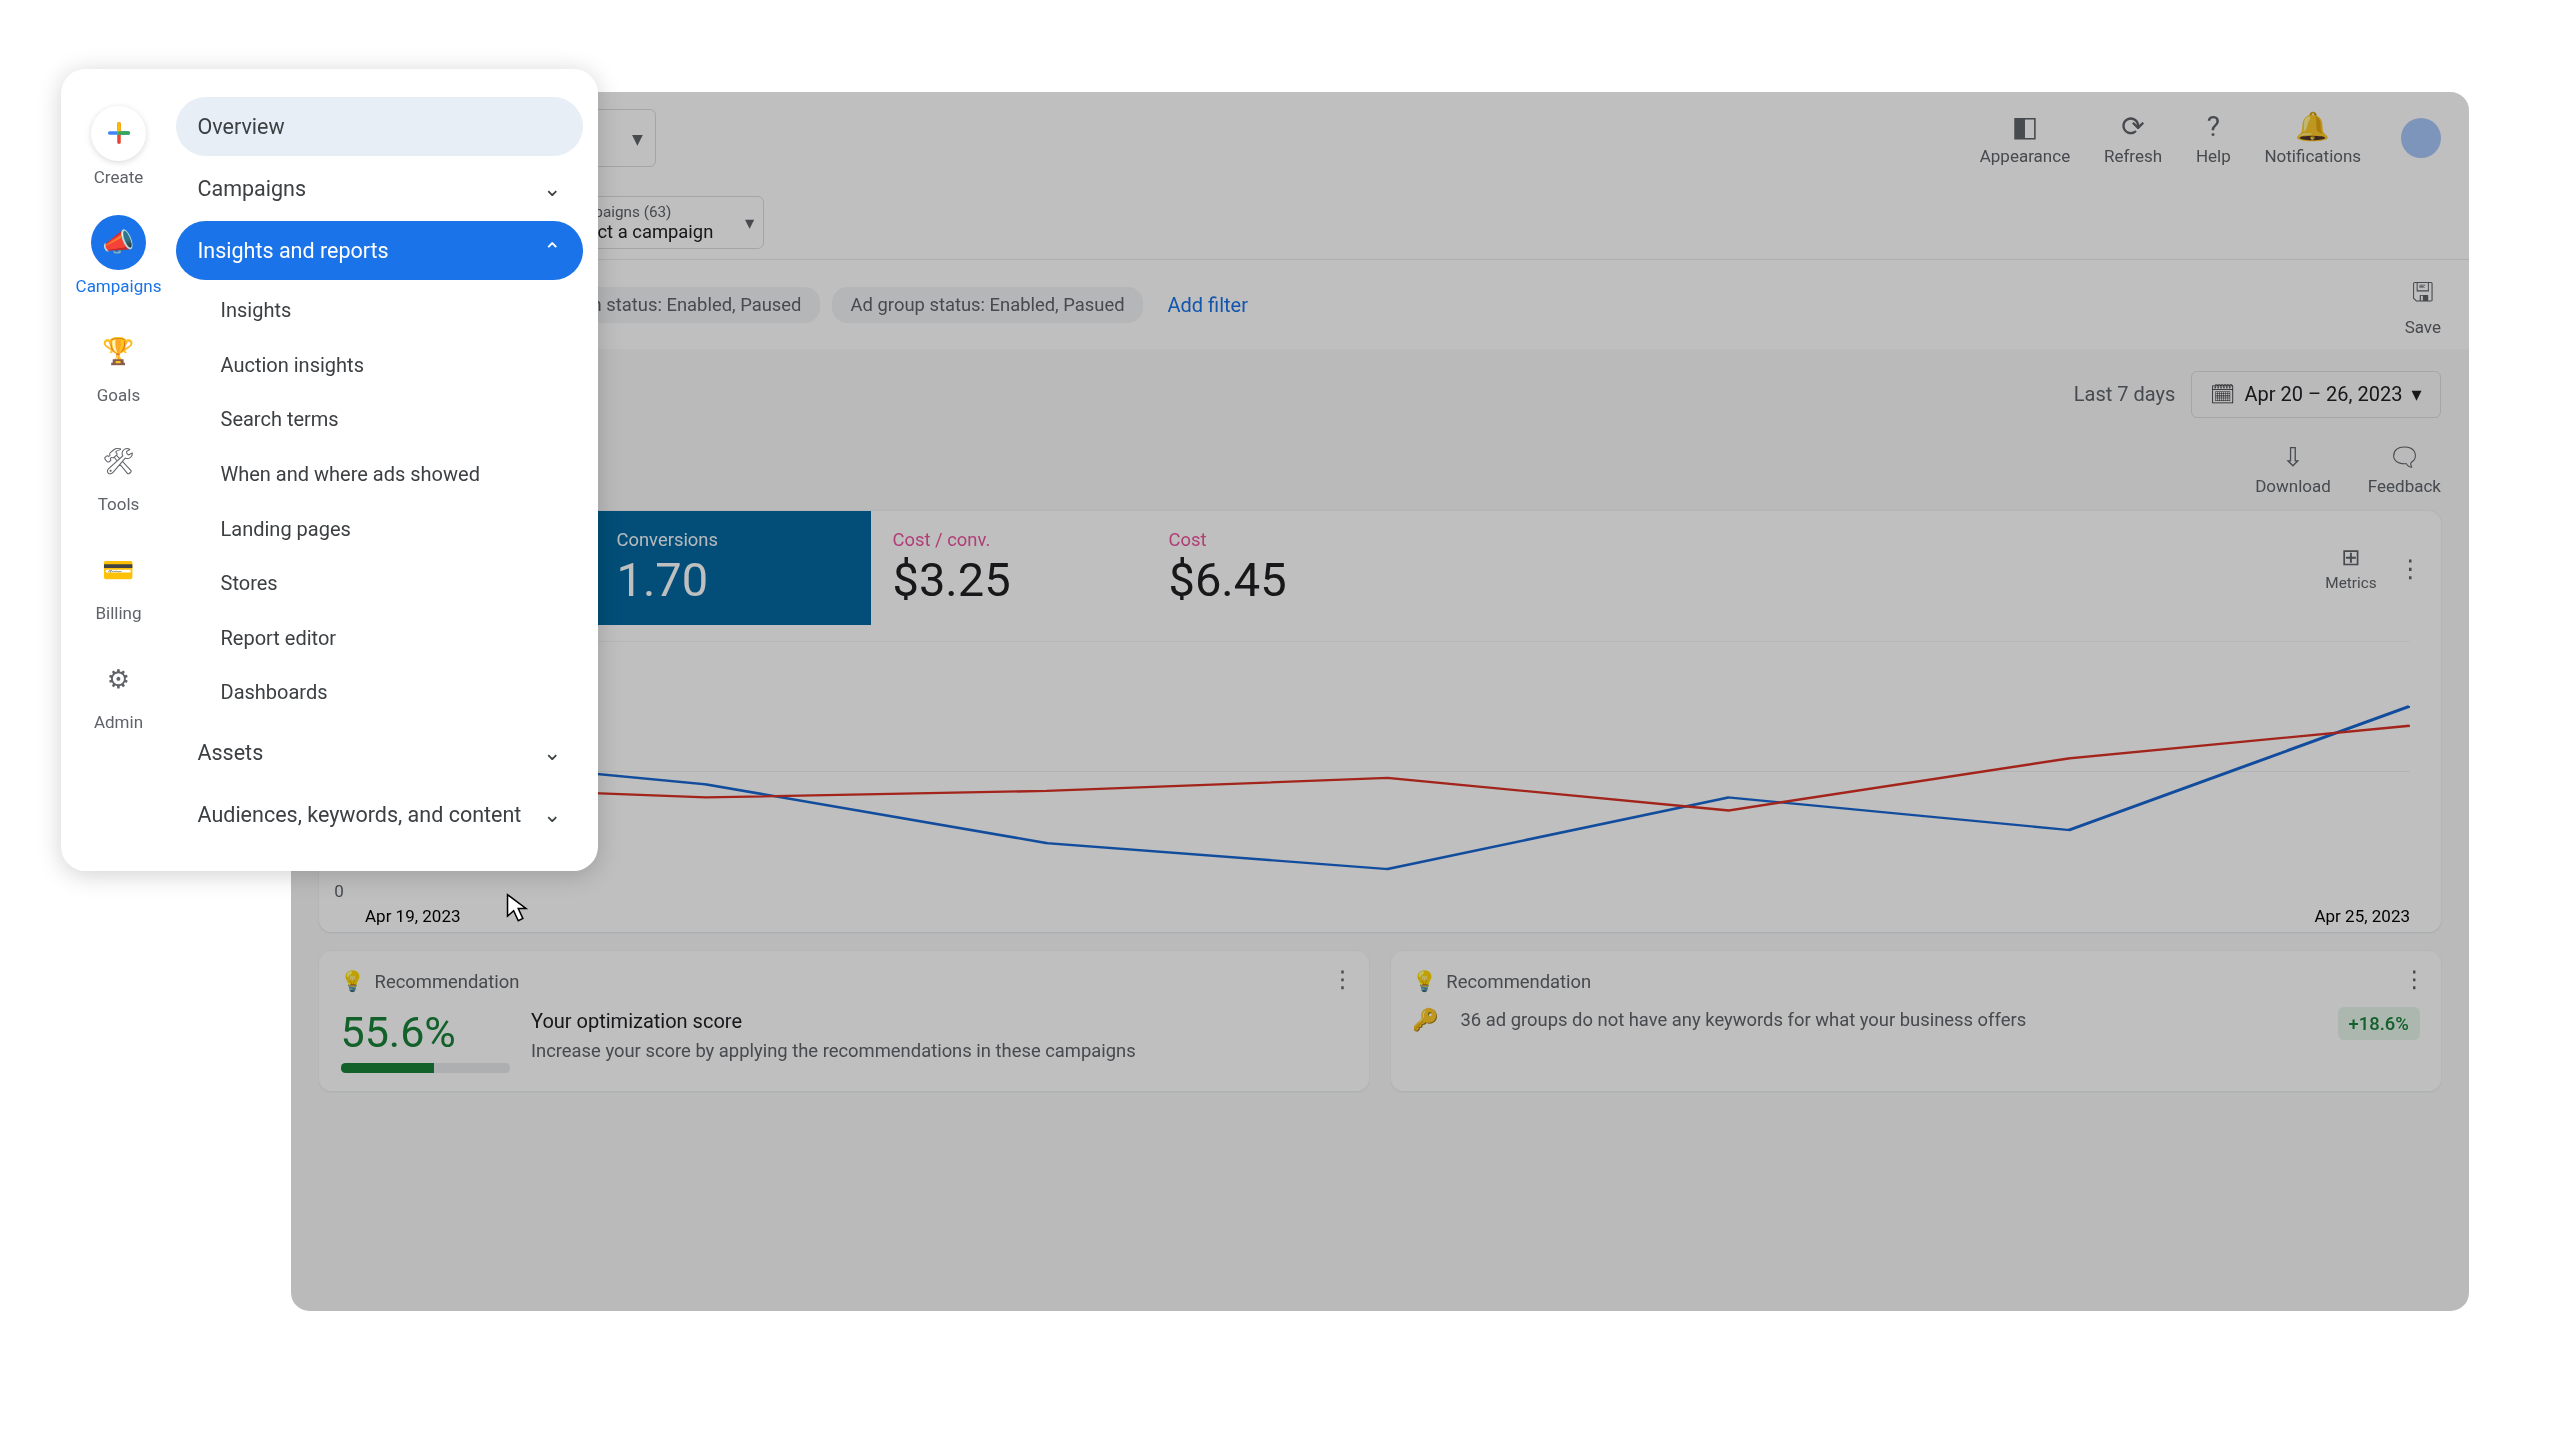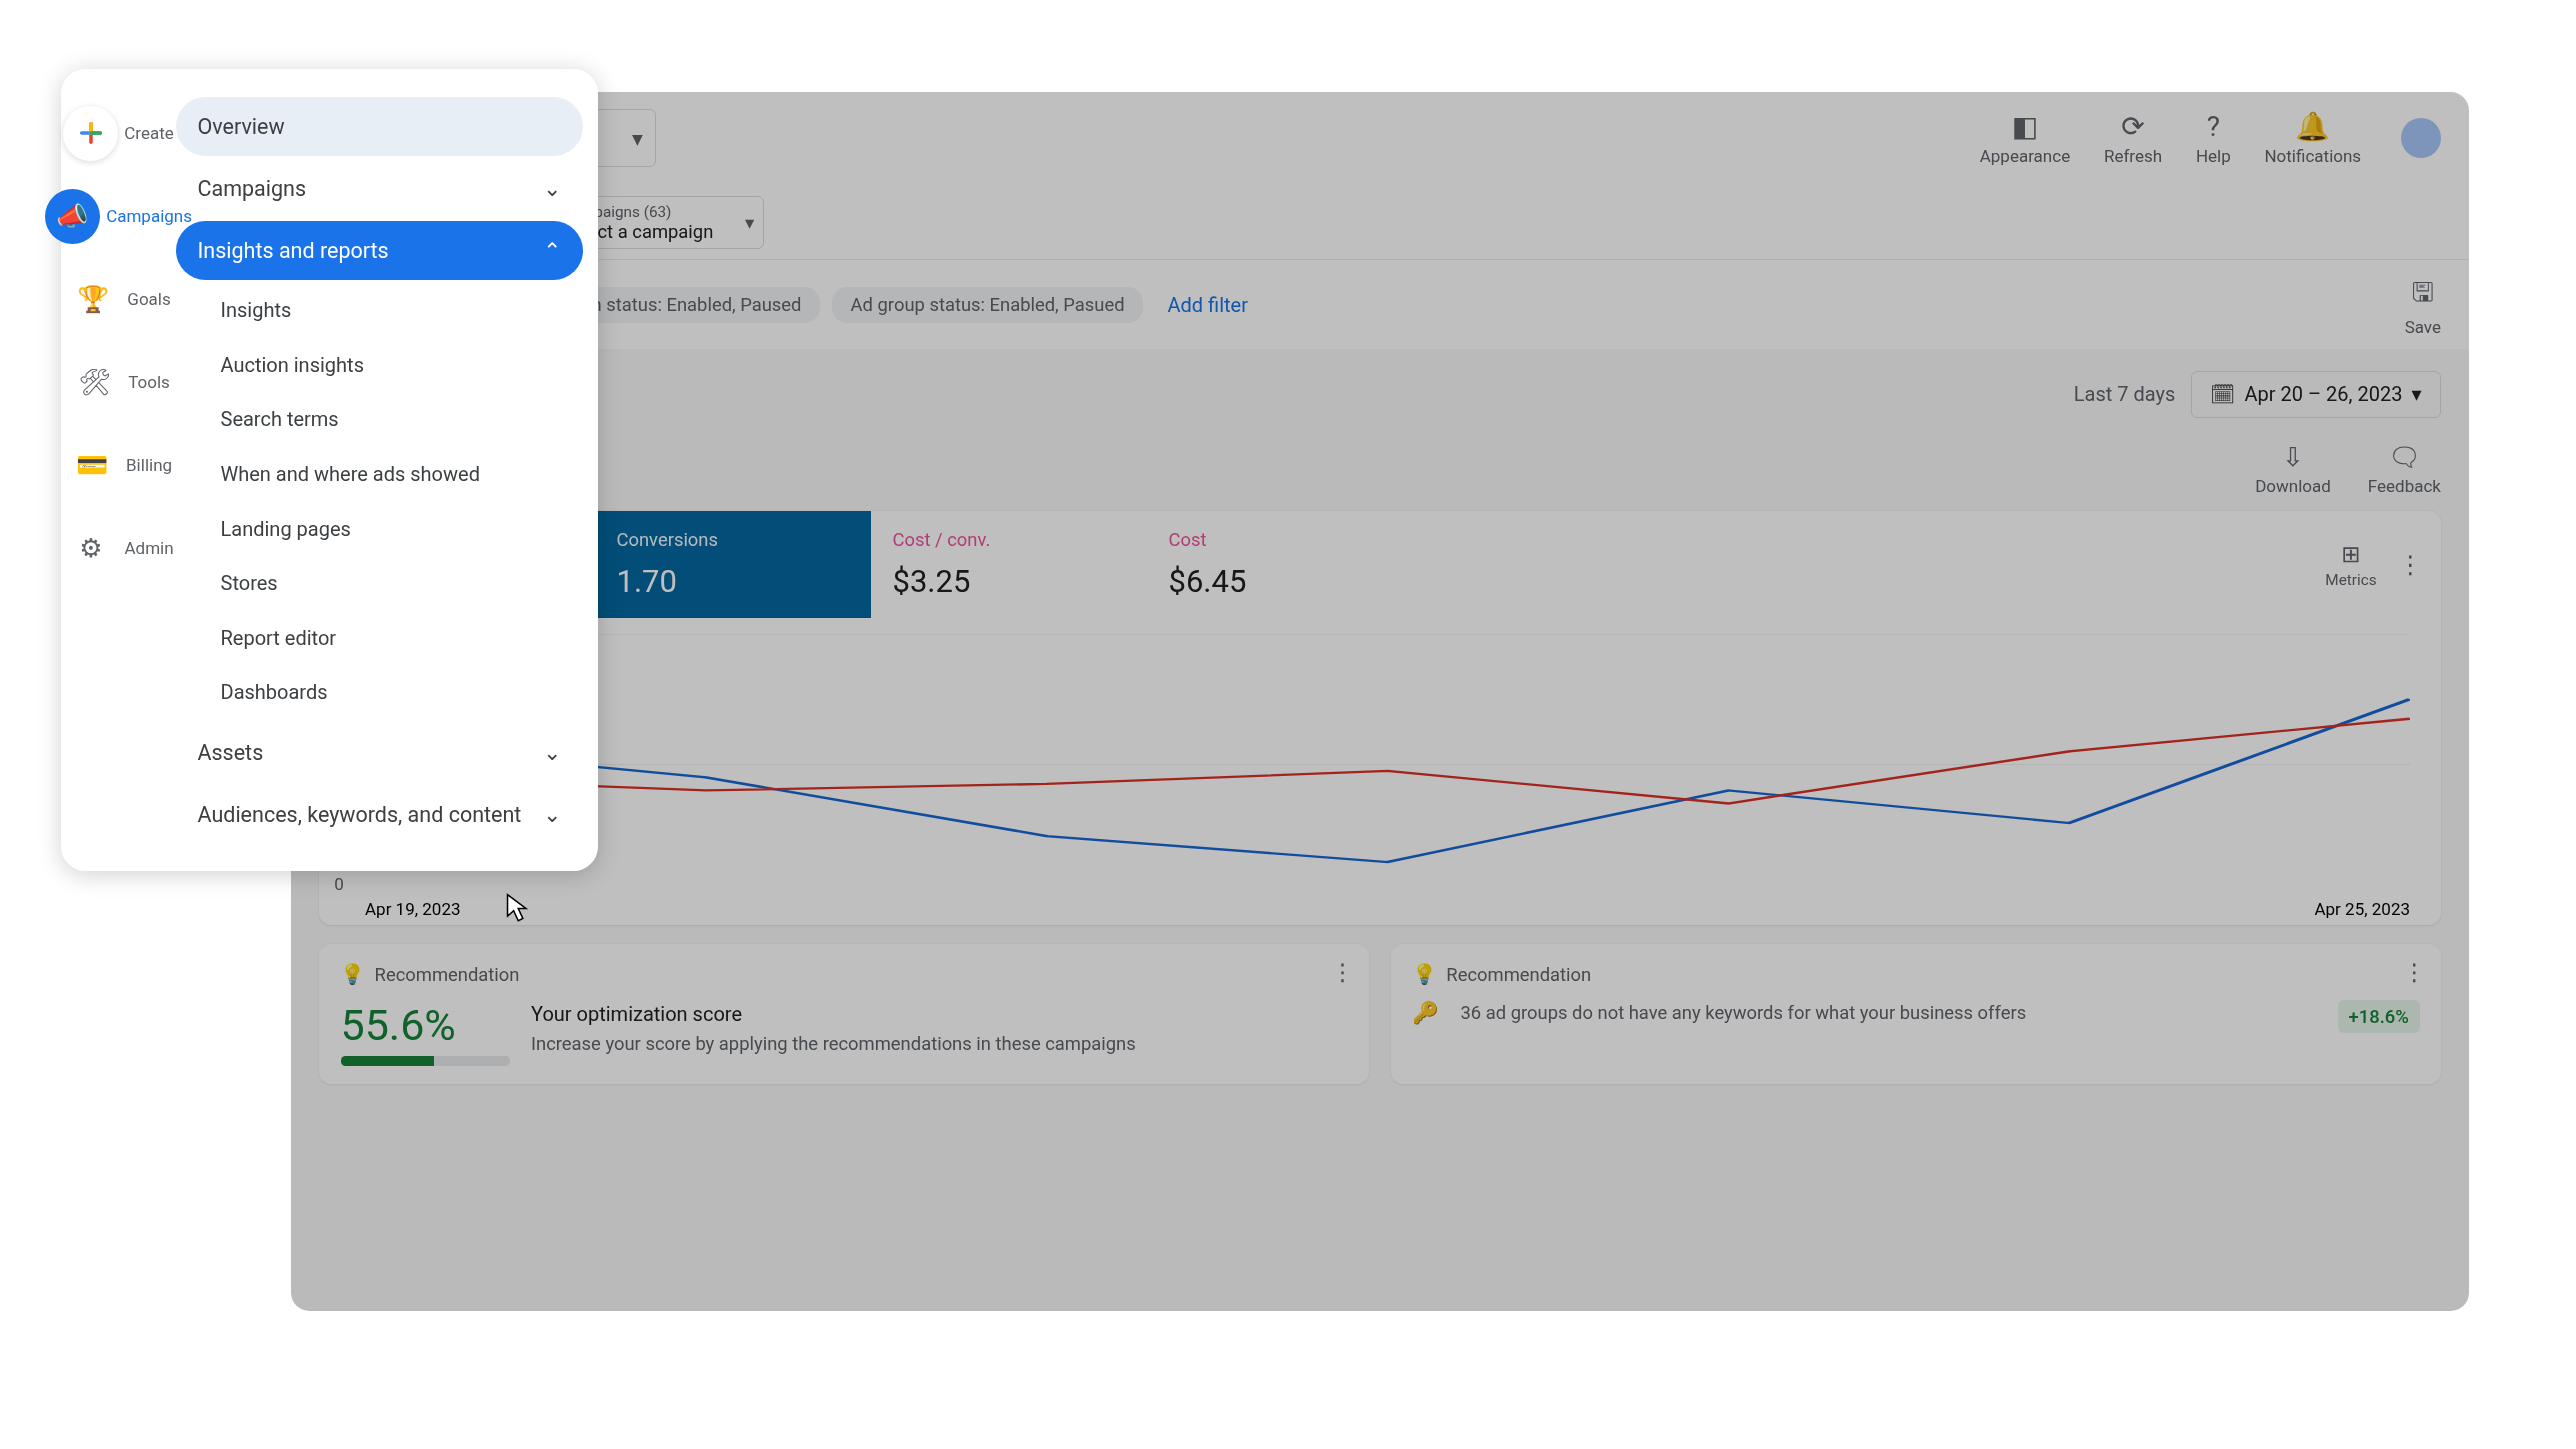--- a/index.html
+++ b/index.html
@@ -48,21 +48,21 @@
 .act-icons { display: flex; gap: 37px; }
 .act-ico { display: flex; flex-direction: column; align-items: center; color: #5f6368; font-size: 17px; gap: 4.6px; }
 .act-ico .ic { font-size: 26px; }
 
 .metric-card { background: #fff; border-radius: 12.3px; padding: 0; overflow: hidden; box-shadow: 0 0.8px 2.3px rgba(0,0,0,0.1); }
 .metric-tiles { display: flex; }
 .mtile { flex: 0 0 276px; padding: 18.4px 21.5px; }
 .mtile.blue { background: #1967d2; color: #fff; }
 .mtile.red { background: #0369a1; color: #fff; }
 .mtile .mlbl { font-size: 18.4px; opacity: 0.95; }
-.mtile .mval { font-size: 31px; font-weight: 400; margin-top: 13px; }
+.mtile .mval { font-size: 47px; font-weight: 400; margin-top: 2px; }
 .mtile.plain .mlbl { color: #ec4899; }
 .mtile.plain .mval { color: #202124; }
 .metric-tools { margin-left: auto; display: flex; align-items: center; gap: 21.5px; padding-right: 18.4px; color: #5f6368; }
 .metric-tools .mt { display: flex; flex-direction: column; align-items: center; font-size: 15.3px; gap: 3.1px; }
 .metric-tools .ic { font-size: 23px; }
 .kebab { font-size: 24.5px; color: #5f6368; }
 
 .chart-area { position: relative; height: 307px; padding: 15.3px 31px 31px 46px; }
 .y-axis { position: absolute; left: 15.3px; top: 0; bottom: 31px; display: flex; flex-direction: column; justify-content: space-between; color: #5f6368; font-size: 17px; }
 .x-axis { position: absolute; left: 46px; right: 31px; bottom: 6.1px; display: flex; justify-content: space-between; color: #000000; font-size: 17px; }
@@ -79,21 +79,21 @@
 .opt-bar-fill { height: 100%; background: #188038; width: 55.6%; }
 .reco-txt { color: #5f6368; font-size: 18.4px; line-height: 1.4; }
 .reco-txt .ttl { color: #202124; font-size: 20px; margin-bottom: 3.1px; }
 .key-ico { color: #d93025; font-size: 21.5px; }
 .pct-badge { background: #e6f4ea; color: #188038; border-radius: 6.1px; padding: 6.1px 10.7px; font-size: 18.4px; font-weight: 500; }
 .reco-kebab { position: absolute; top: 15.3px; right: 15.3px; color: #5f6368; font-size: 23px; }
 
 
 .flyout { position: absolute; left: 61px; top: 69px; width: 537px; background: #fff; border-radius: 24.5px; box-shadow: 0 3.1px 24.5px rgba(0,0,0,0.18); display: flex; z-index: 100; padding: 18.4px 0; }
 .rail { width: 115px; display: flex; flex-direction: column; align-items: center; gap: 28px; padding-top: 18.4px; }
-.rail-item { display: flex; flex-direction: row; align-items: center; gap: 6.1px; color: #5f6368; font-size: 17px; cursor: pointer; }
+.rail-item { display: flex; flex-direction: column; align-items: center; gap: 6.1px; color: #5f6368; font-size: 17px; cursor: pointer; }
 .rail-ic { width: 55px; height: 55px; border-radius: 50%; display: flex; align-items: center; justify-content: center; font-size: 26px; color: #5f6368; }
 .rail-ic.create { background: #fff; box-shadow: 0 1.5px 6.1px rgba(0,0,0,0.15); }
 .rail-ic.create svg { width: 28px; height: 28px; }
 .rail-item.active .rail-ic { background: #1a73e8; color: #fff; }
 .rail-item.active { color: #1a73e8; }
 
 .menu { flex: 1; padding: 6.1px 15.3px 6.1px 0; }
 .menu-item { padding: 17px 21.5px; font-size: 21.5px; color: #3c4043; border-radius: 31px; margin: 3.1px 0; display: flex; justify-content: space-between; align-items: center; cursor: pointer; }
 .menu-item.selected-light { background: #e8eef6; }
 .menu-item.selected-blue { background: #1a73e8; color: #fff; }

